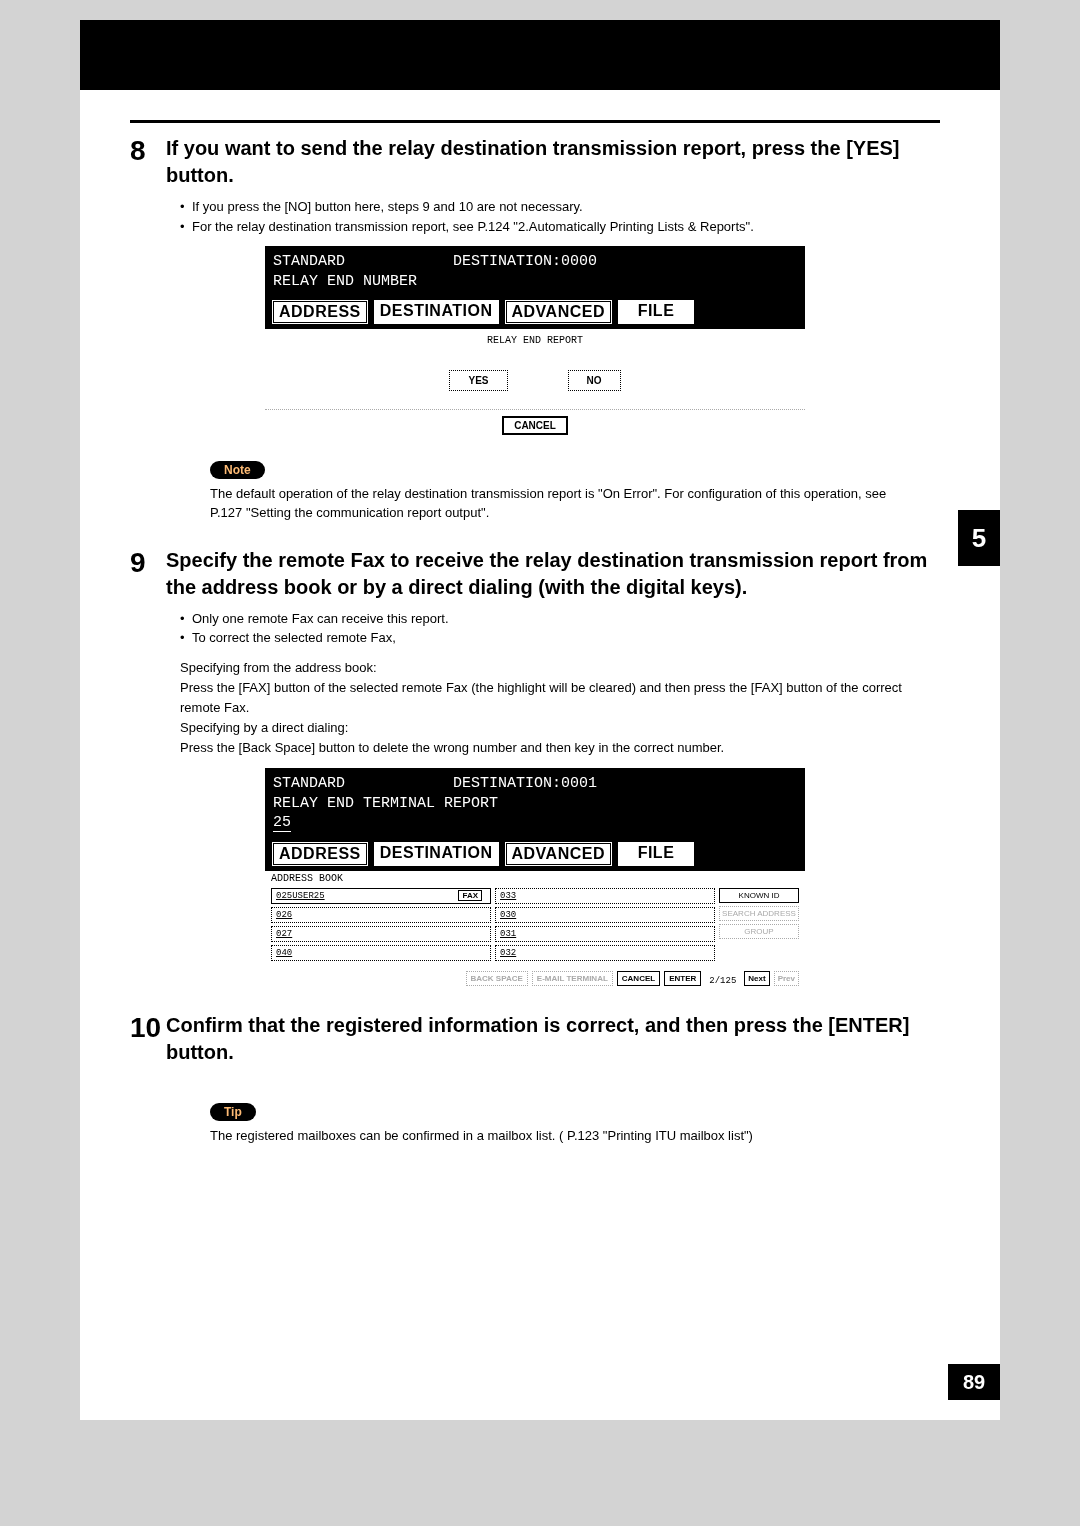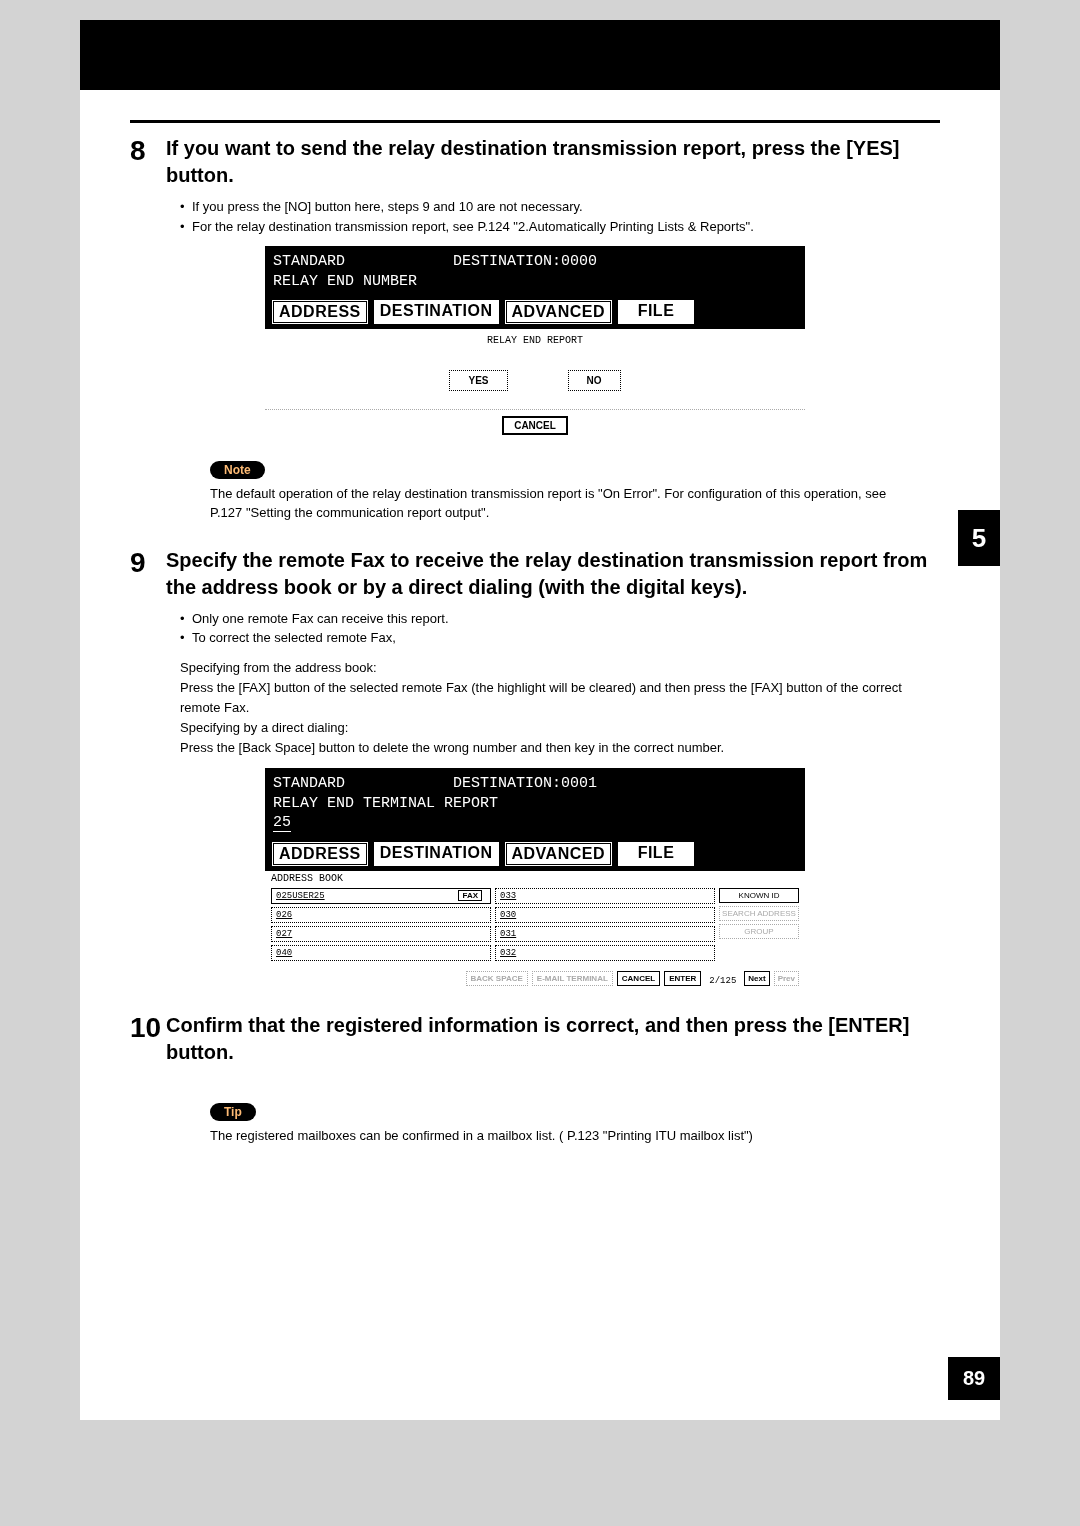--- a/index.html
+++ b/index.html
@@ -159,21 +159,21 @@
       font-size: 26px;
       font-weight: bold;
     }
     .page-num {
       position: absolute;
       right: 0;
       bottom: 20px;
       background: #000;
       color: #fff;
       width: 52px;
-      height: 43px;
+      height: 36px;
       display: flex;
       align-items: center;
       justify-content: center;
       font-size: 20px;
       font-weight: bold;
     }
     
     .ab-section-label {
       font-size: 10px;
       padding: 2px 6px;

